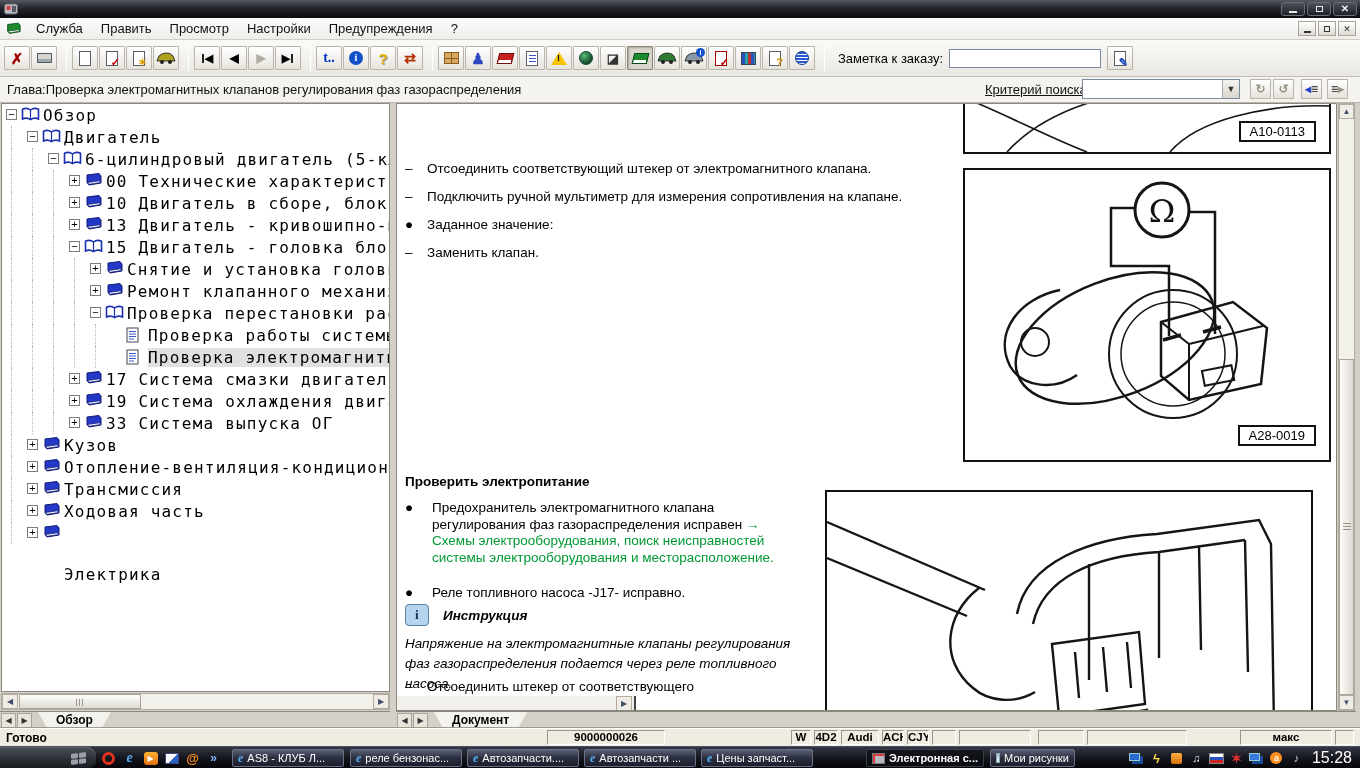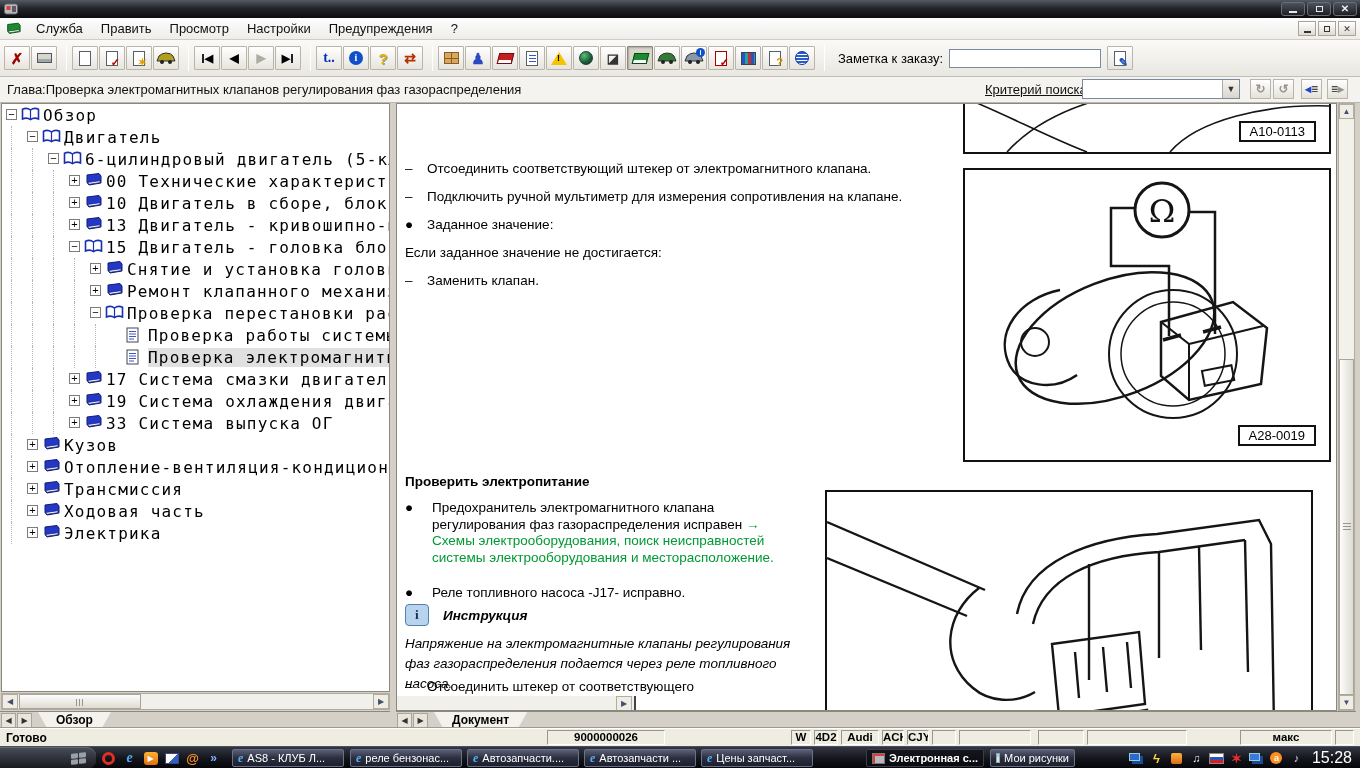--- a/index.html
+++ b/index.html
@@ -672,21 +672,21 @@
           </div>
           <div class="trow">
             <i class="guide" style="left: 9px;"></i>
             <span class="exp" style="left: 25px;">+</span>
             <span class="ticon" style="left: 40px;">
               <svg width="18" height="13" viewBox="0 0 18 13">
                 <polygon points="3,2 15,0.5 17,3 17,10 5,12 3,9.5" fill="#2438c8" stroke="#101a70"></polygon>
                 <polygon points="3.5,9.5 15.5,7.8 16.5,9.5 5,11.3" fill="#fff" stroke="#101a70" stroke-width="0.7"></polygon>
               </svg>
             </span>
-            <span class="tlabel" style="left: 62px;">Электрика</span>
+            <span class="tlabel" style="left: 62px; margin-top: 41px;">Электрика</span>
           </div>
         </div>
     </div>
 
     <div id="tree-hscroll">
       <span class="sb-btn" style="left:0">◀</span>
       <span class="thumb">
           <span class="grip"></span>
         </span>
       <span class="sb-btn" style="right:0">▶</span>
@@ -719,23 +719,20 @@
             <span class="pre">–</span>
             <span class="txt">Отсоединить соответствующий штекер от электромагнитного клапана.</span>
           </div>
           <div class="ditem">
             <span class="pre">–</span>
             <span class="txt">Подключить ручной мультиметр для измерения сопротивления на клапане.</span>
           </div>
           <div class="ditem">
             <span class="pre">●</span>
             <span class="txt">Заданное значение:</span>
-          </div>
-          <div class="ditem plain">
-            <span class="txt">Если заданное значение не достигается:</span>
           </div>
           <div class="ditem">
             <span class="pre">–</span>
             <span class="txt">Заменить клапан.</span>
           </div>
         </div>
 
       <div class="fig" style="left:566px;top:64px;width:368px;height:294px">
         <svg class="figsvg" width="364" height="290" viewBox="0 0 364 290">
           <path d="M95 120 C55 128 28 162 45 196 C56 216 88 222 112 205" stroke-width="2.5" fill="#fff"></path>

